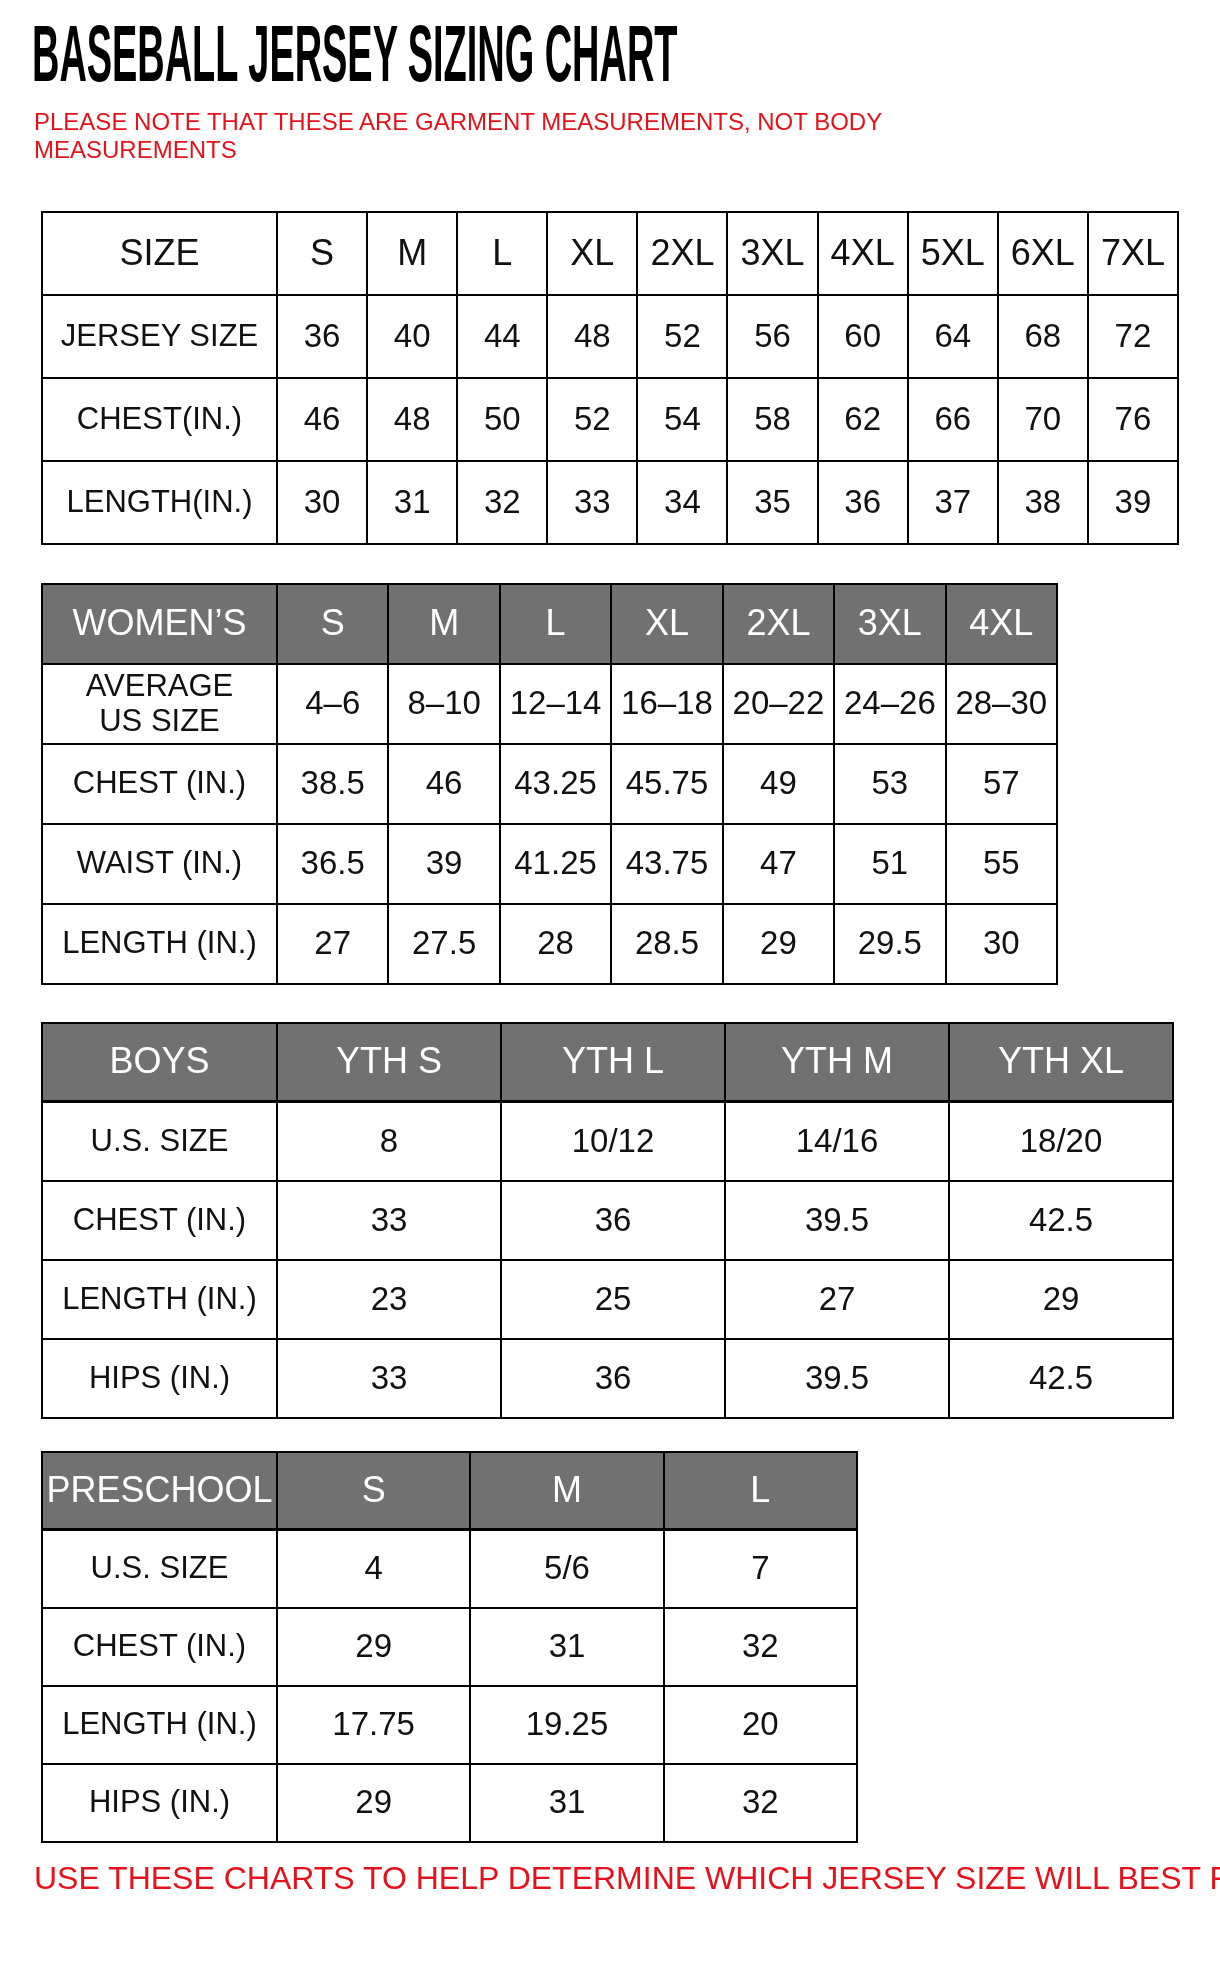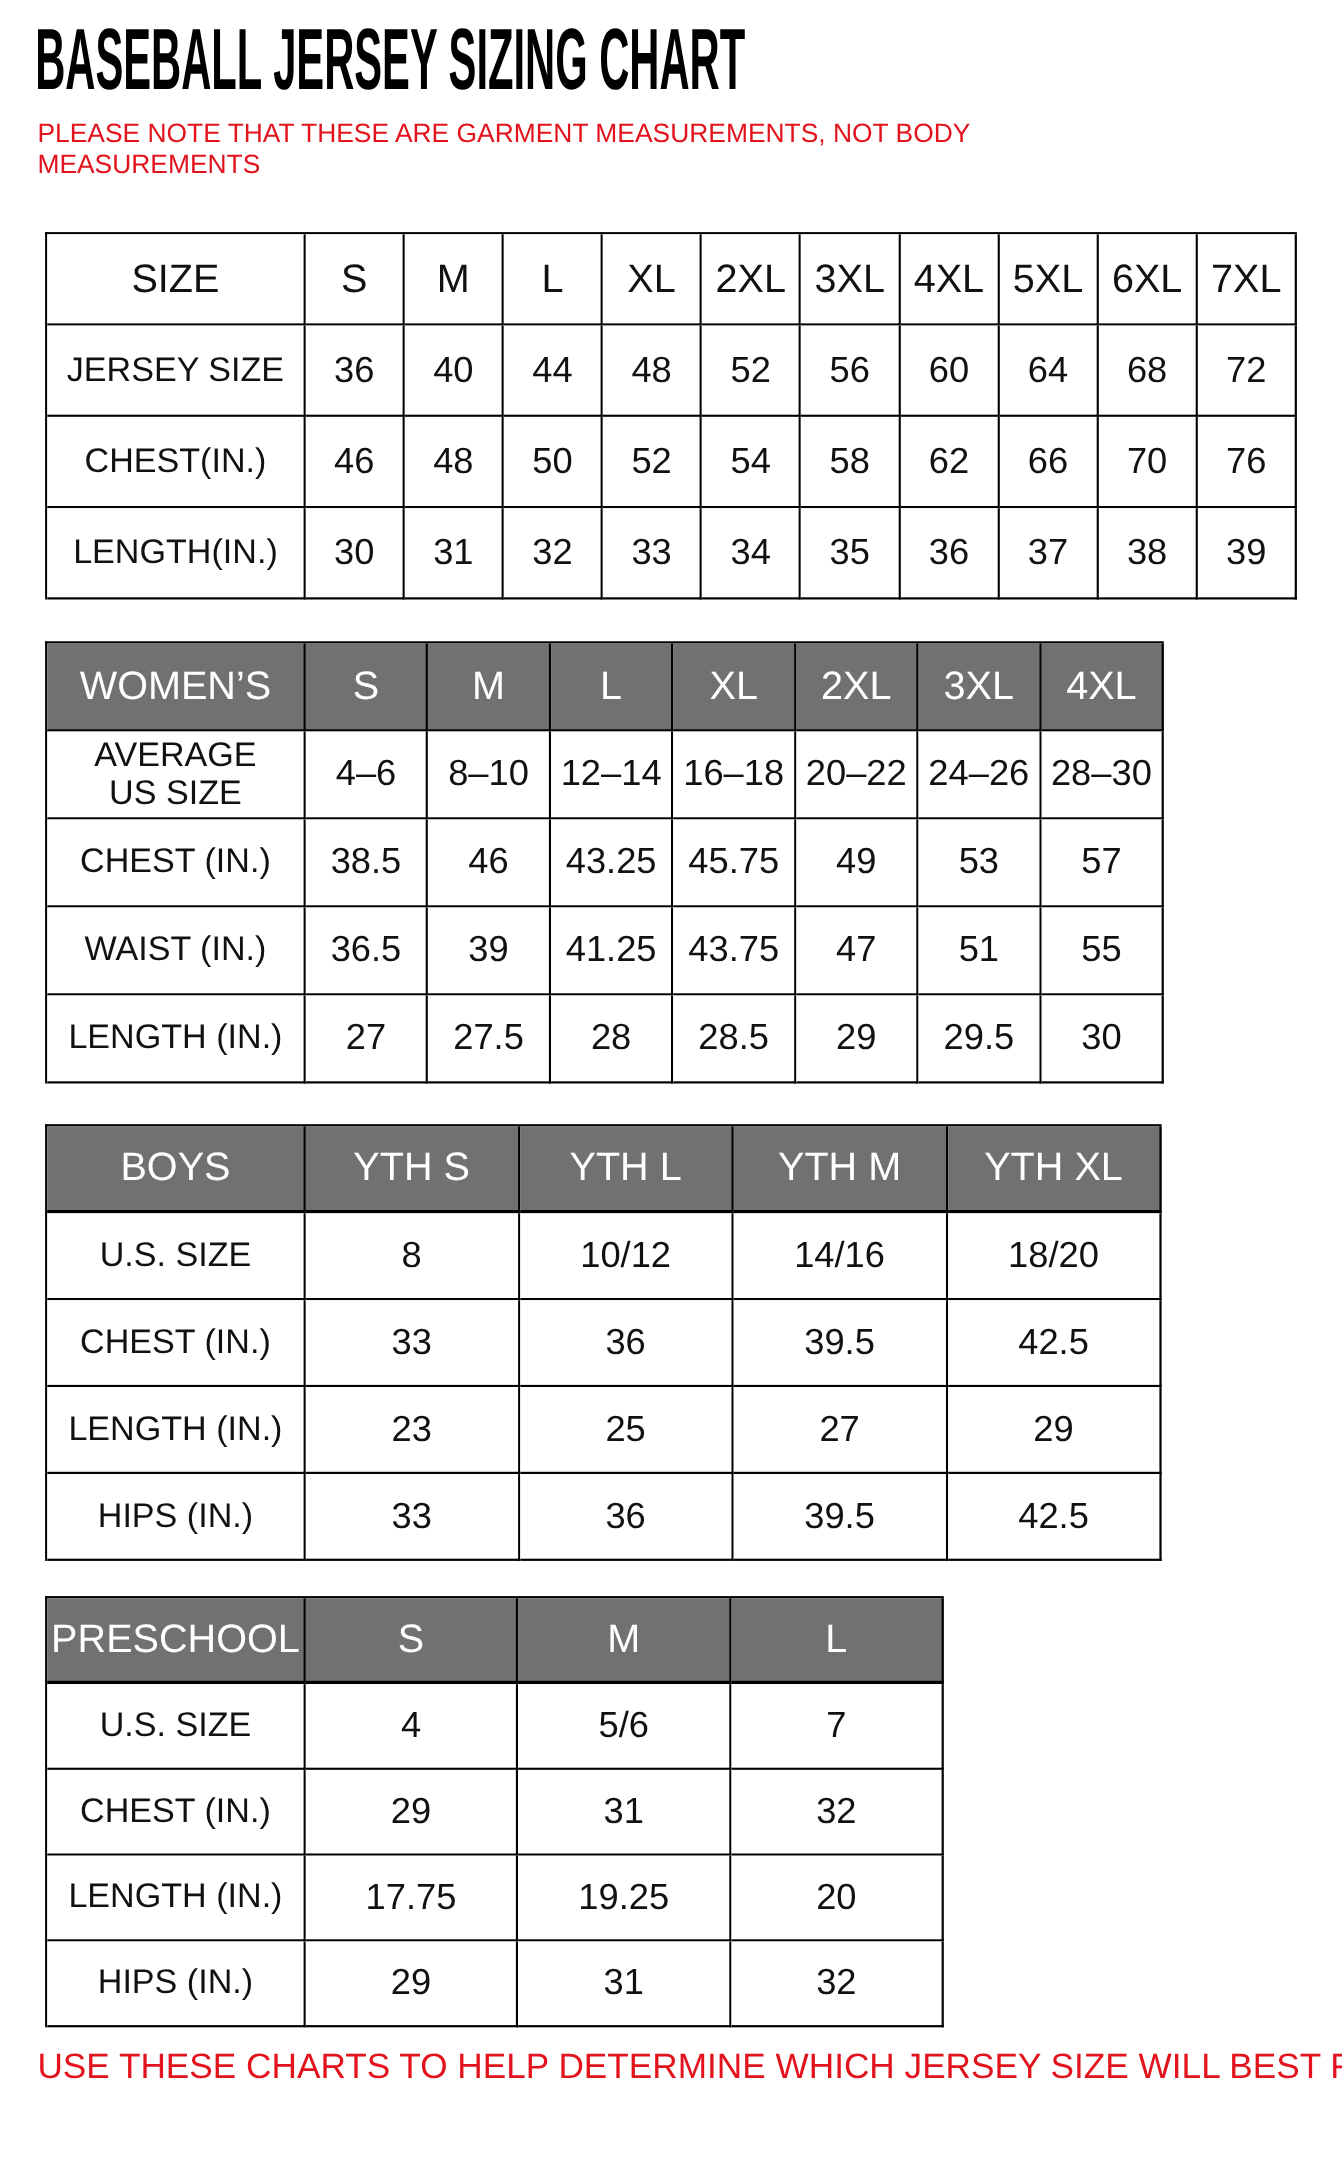--- a/index.html
+++ b/index.html
@@ -57,21 +57,21 @@
   .cell.head{ font-size:36px; }
   .cell.head.gray{ background:var(--gray); color:#ffffff; }
 
   
   .mens{ margin-top:46px; width:1138px; }
   .mens .grid{ grid-template-columns:235px repeat(10,1fr); grid-auto-rows:83px; }
 
   .womens{ margin-top:38px; width:1017px; }
   .womens .grid{ grid-template-columns:235px repeat(7,1fr); grid-auto-rows:80px; }
 
-  .boys{ margin-top:37px; width:1015px; }
+  .boys{ margin-top:37px; width:1133px; }
   .boys .grid{ grid-template-columns:235px repeat(4,1fr); grid-auto-rows:79px; }
 
   .preschool{ margin-top:32px; width:817px; }
   .preschool .grid{ grid-template-columns:235px repeat(3,1fr); grid-auto-rows:78px; }
 
   
   .boys .cell.head, .preschool .cell.head{ border-bottom-width:3px; }
 
   
   .footer{

